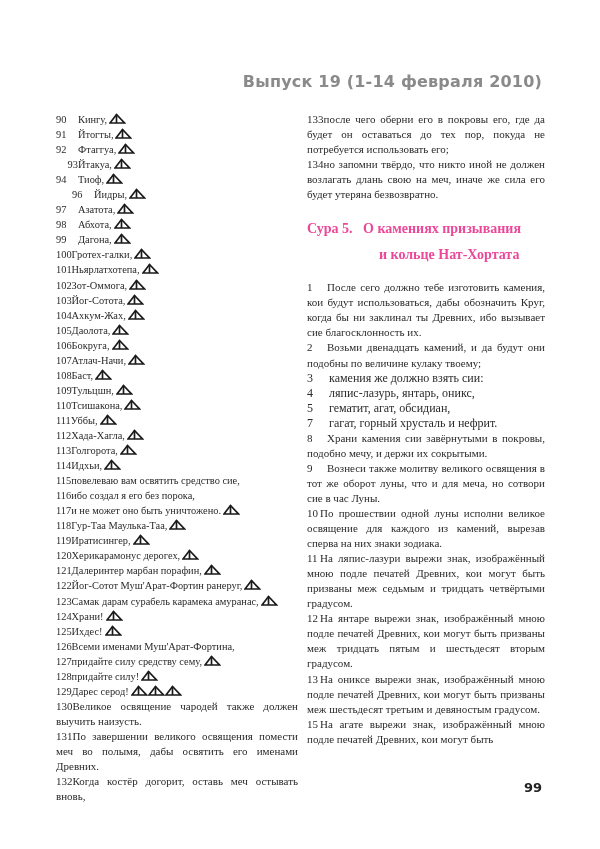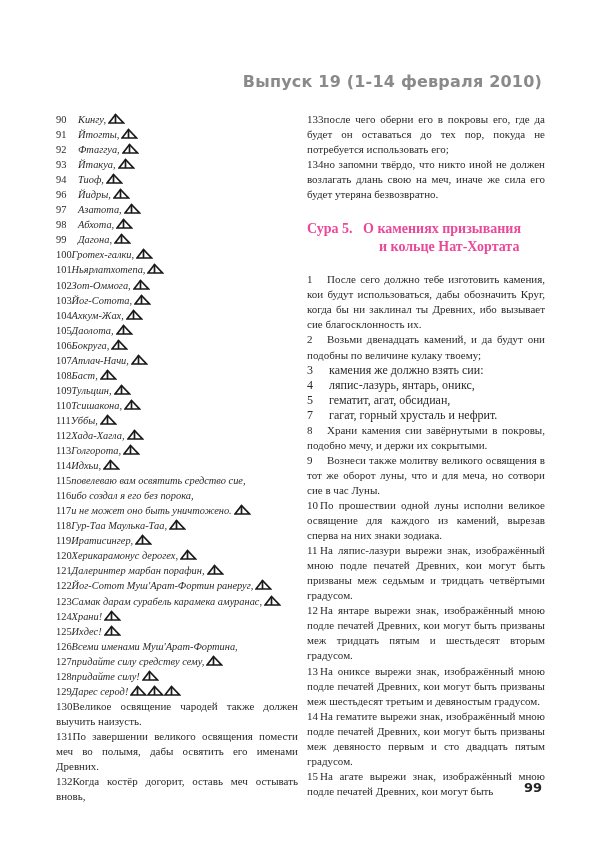--- a/index.html
+++ b/index.html
@@ -6,29 +6,29 @@
   body { width: 600px; height: 849px; position: relative; overflow: hidden;
          font-family: "DejaVu Serif", "Liberation Serif", serif; color: #2a2a2a; }
   .header { position: absolute; top: 72px; right: 58px; font-family: "DejaVu Sans", "Liberation Sans", sans-serif;
             font-weight: bold; font-size: 16px; color: #8a8a8a; letter-spacing: 0.2px; }
   .col { position: absolute; top: 112px; font-family: "Liberation Serif", serif; }
   .left { left: 56px; width: 242px; }
   .right { left: 307px; width: 238px; }
   .line { font-size: 10.4px; line-height: 15.05px; white-space: nowrap; }
   .num { display: inline-block; width: 22px; }
   .num.wide { width: auto; }
-  .it { font-style: italic; }
+  .it { }
   .sym { display: inline-block; width: 17px; height: 11px; vertical-align: -1px; margin-left: 2px; }
   .sym svg { width: 17px; height: 11px; display: block; }
   .para { font-size: 11px; line-height: 15.05px; text-align: justify; }
   .para .pn { display: inline-block; min-width: 13px; }
   .para .pn.space { min-width: 20px; }
   .heading { font-family: "Liberation Serif", serif; font-weight: bold; font-size: 14px; line-height: 18px;
              margin: 18px 0 16px 0; color: #ec4899; }
-  .heading .sub { padding-left: 72px; display:block; }
+  .heading .sub { padding-left: 72px; display:block;margin-top:8px; }
   .list-item { font-size: 12px; line-height: 15.05px; white-space: nowrap; }
   .list-item .pn { display: inline-block; width: 22px; }
   .pagenum { position: absolute; top: 780px; right: 58px; font-family: "DejaVu Sans", "Liberation Sans", sans-serif;
              font-weight: bold; font-size: 13px; color: #222; }
 </style>
 </head>
 <body>
 
 <div class="header">Выпуск 19 (1-14 февраля 2010)</div>
 
@@ -39,29 +39,29 @@
             <path d="M7.5 1.5 L7.5 10" stroke="#1a1a1a" stroke-width="1.7"></path>
           </svg></span></div>
       <div class="line"><span class="num" style="width: 22px;">91</span><span class="it">Йтогты,</span><span class="sym"><svg viewBox="0 0 17 11" xmlns="http://www.w3.org/2000/svg">
             <path d="M1 10 L7.5 1.5 L15.5 10 Z" fill="none" stroke="#1a1a1a" stroke-width="1.7" stroke-linejoin="miter"></path>
             <path d="M7.5 1.5 L7.5 10" stroke="#1a1a1a" stroke-width="1.7"></path>
           </svg></span></div>
       <div class="line"><span class="num" style="width: 22px;">92</span><span class="it">Фтаггуа,</span><span class="sym"><svg viewBox="0 0 17 11" xmlns="http://www.w3.org/2000/svg">
             <path d="M1 10 L7.5 1.5 L15.5 10 Z" fill="none" stroke="#1a1a1a" stroke-width="1.7" stroke-linejoin="miter"></path>
             <path d="M7.5 1.5 L7.5 10" stroke="#1a1a1a" stroke-width="1.7"></path>
           </svg></span></div>
-      <div class="line"><span class="num" style="width: 22px;">93</span><span class="it">Йтакуа,</span><span class="sym"><svg viewBox="0 0 17 11" xmlns="http://www.w3.org/2000/svg">
+      <div class="line"><span class="num" style="width: 22px; text-align: right;">93</span><span class="it">Йтакуа,</span><span class="sym"><svg viewBox="0 0 17 11" xmlns="http://www.w3.org/2000/svg">
             <path d="M1 10 L7.5 1.5 L15.5 10 Z" fill="none" stroke="#1a1a1a" stroke-width="1.7" stroke-linejoin="miter"></path>
             <path d="M7.5 1.5 L7.5 10" stroke="#1a1a1a" stroke-width="1.7"></path>
           </svg></span></div>
       <div class="line"><span class="num" style="width: 22px;">94</span><span class="it">Тиоф,</span><span class="sym"><svg viewBox="0 0 17 11" xmlns="http://www.w3.org/2000/svg">
             <path d="M1 10 L7.5 1.5 L15.5 10 Z" fill="none" stroke="#1a1a1a" stroke-width="1.7" stroke-linejoin="miter"></path>
             <path d="M7.5 1.5 L7.5 10" stroke="#1a1a1a" stroke-width="1.7"></path>
           </svg></span></div>
-      <div class="line"><span class="num" style="width: 22px;">96</span><span class="it">Йидры,</span><span class="sym"><svg viewBox="0 0 17 11" xmlns="http://www.w3.org/2000/svg">
+      <div class="line"><span class="num" style="width: 22px; margin-left: 16px;">96</span><span class="it">Йидры,</span><span class="sym"><svg viewBox="0 0 17 11" xmlns="http://www.w3.org/2000/svg">
             <path d="M1 10 L7.5 1.5 L15.5 10 Z" fill="none" stroke="#1a1a1a" stroke-width="1.7" stroke-linejoin="miter"></path>
             <path d="M7.5 1.5 L7.5 10" stroke="#1a1a1a" stroke-width="1.7"></path>
           </svg></span></div>
       <div class="line"><span class="num" style="width: 22px;">97</span><span class="it">Азатота,</span><span class="sym"><svg viewBox="0 0 17 11" xmlns="http://www.w3.org/2000/svg">
             <path d="M1 10 L7.5 1.5 L15.5 10 Z" fill="none" stroke="#1a1a1a" stroke-width="1.7" stroke-linejoin="miter"></path>
             <path d="M7.5 1.5 L7.5 10" stroke="#1a1a1a" stroke-width="1.7"></path>
           </svg></span></div>
       <div class="line"><span class="num" style="width: 22px;">98</span><span class="it">Абхота,</span><span class="sym"><svg viewBox="0 0 17 11" xmlns="http://www.w3.org/2000/svg">
             <path d="M1 10 L7.5 1.5 L15.5 10 Z" fill="none" stroke="#1a1a1a" stroke-width="1.7" stroke-linejoin="miter"></path>
             <path d="M7.5 1.5 L7.5 10" stroke="#1a1a1a" stroke-width="1.7"></path>
@@ -214,18 +214,17 @@
       <div class="list-item"><span class="pn">5</span><span>гематит, агат, обсидиан,</span></div>
       <div class="list-item"><span class="pn">7</span><span>гагат, горный хрусталь и нефрит.</span></div>
     </div>
   <div id="right-bottom">
       <div class="para"><span class="pn space">8</span><span>Храни камения сии завёрнутыми в покровы, подобно мечу, и держи их сокрытыми.</span></div>
       <div class="para"><span class="pn space">9</span><span>Вознеси также молитву великого освящения в тот же оборот луны, что и для меча, но сотвори сие в час Луны.</span></div>
       <div class="para"><span class="pn">10</span><span>По прошествии одной луны исполни великое освящение для каждого из камений, вырезав сперва на них знаки зодиака.</span></div>
       <div class="para"><span class="pn">11</span><span>На ляпис-лазури вырежи знак, изображённый мною подле печатей Древних, кои могут быть призваны меж седьмым и тридцать четвёртыми градусом.</span></div>
       <div class="para"><span class="pn">12</span><span>На янтаре вырежи знак, изображённый мною подле печатей Древних, кои могут быть призваны меж тридцать пятым и шестьдесят вторым градусом.</span></div>
       <div class="para"><span class="pn">13</span><span>На ониксе вырежи знак, изображённый мною подле печатей Древних, кои могут быть призваны меж шестьдесят третьим и девяностым градусом.</span></div>
-      <div class="para"><span class="pn">14</span><span>На гематите вырежи знак, изображённый мною подле печатей Древних, кои могут быть призваны меж девяносто первым и сто двадцать пятым градусом.</span></div>
       <div class="para"><span class="pn">15</span><span>На агате вырежи знак, изображённый мною подле печатей Древних, кои могут быть</span></div>
     </div>
 </div>
 
 <div class="pagenum">99</div>
 
 </body></html>

